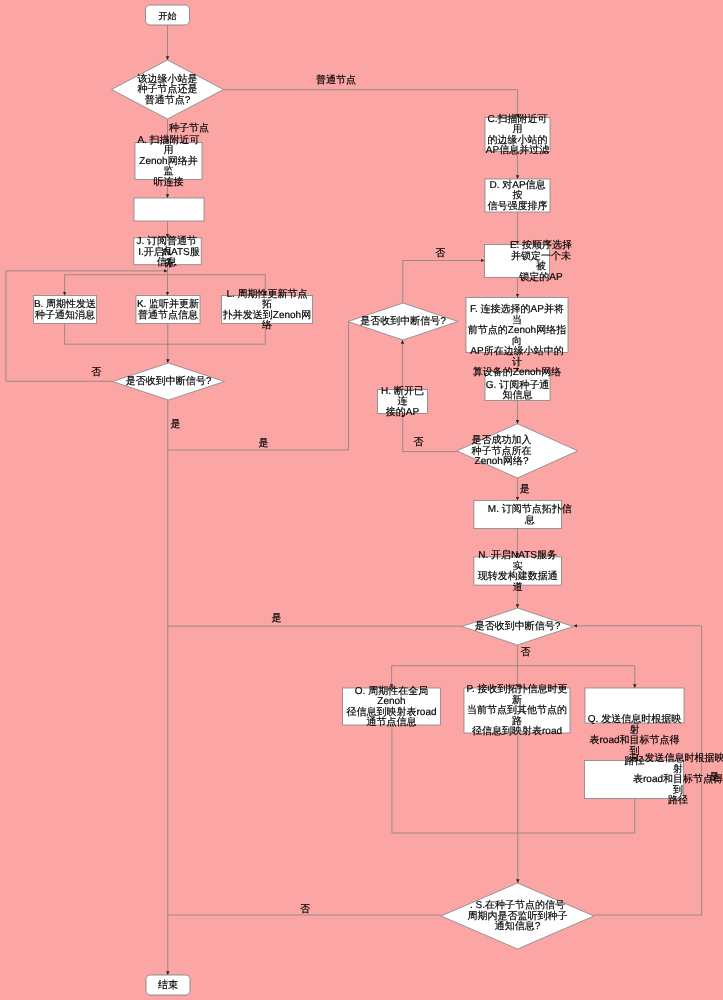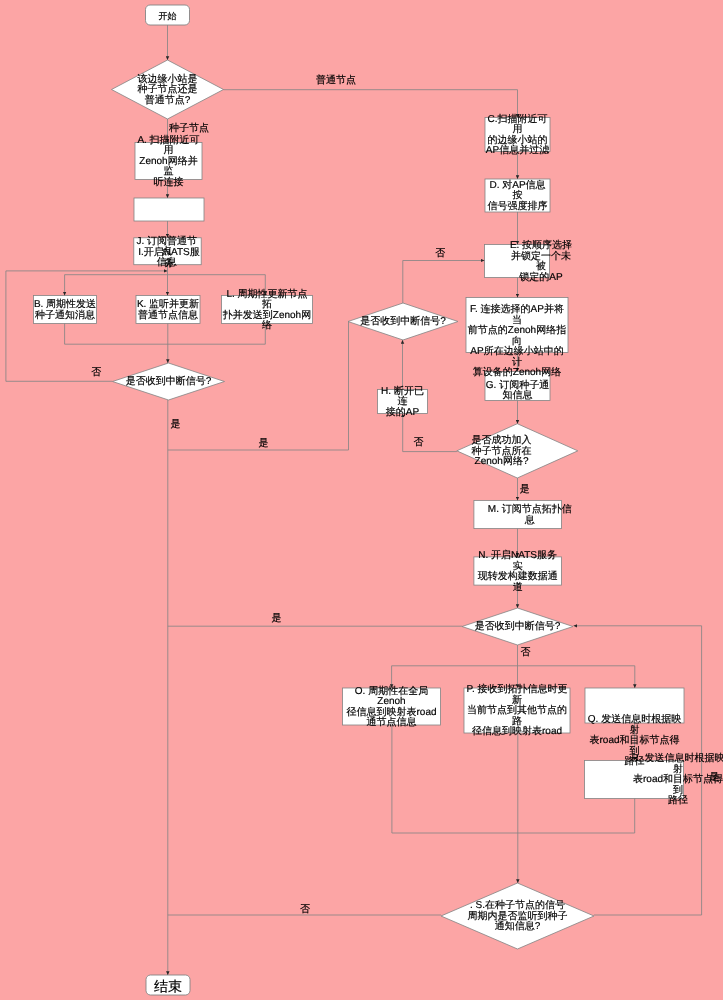--- a/index.html
+++ b/index.html
@@ -245,21 +245,21 @@
           <div>路径</div>
         </div>
       </div>
       <div class="nodetext" style="left: 441px; top: 884.1px; width: 153px; height: 66px;">
         <div>
           <div>. S.在种子节点的信号</div>
           <div>周期内是否监听到种子</div>
           <div>通知信息?</div>
         </div>
       </div>
-      <div class="nodetext" style="left: 146px; top: 976.1px; width: 44px; height: 20px; font-size: 14px;">
+      <div class="nodetext" style="left: 146px; top: 976.1px; width: 44px; height: 20px; font-size: 10px;">
         <div>
           <div>结束</div>
         </div>
       </div>
       <div class="edgelabel" style="left: 336.1px; top: 81.2px;">普通节点</div>
       <div class="edgelabel" style="left: 189.1px; top: 129.3px;">种子节点</div>
       <div class="edgelabel" style="left: 96.2px; top: 373.2px;">否</div>
       <div class="edgelabel" style="left: 175.5px; top: 425.3px;">是</div>
       <div class="edgelabel" style="left: 263.6px; top: 443.6px;">是</div>
       <div class="edgelabel" style="left: 440.3px; top: 253.9px;">否</div>

